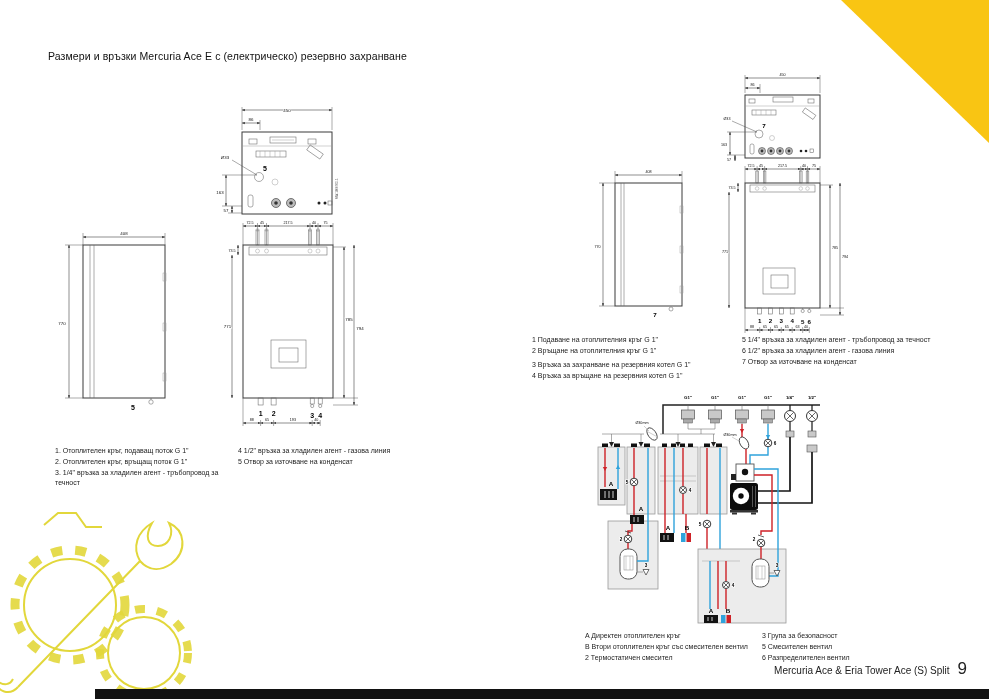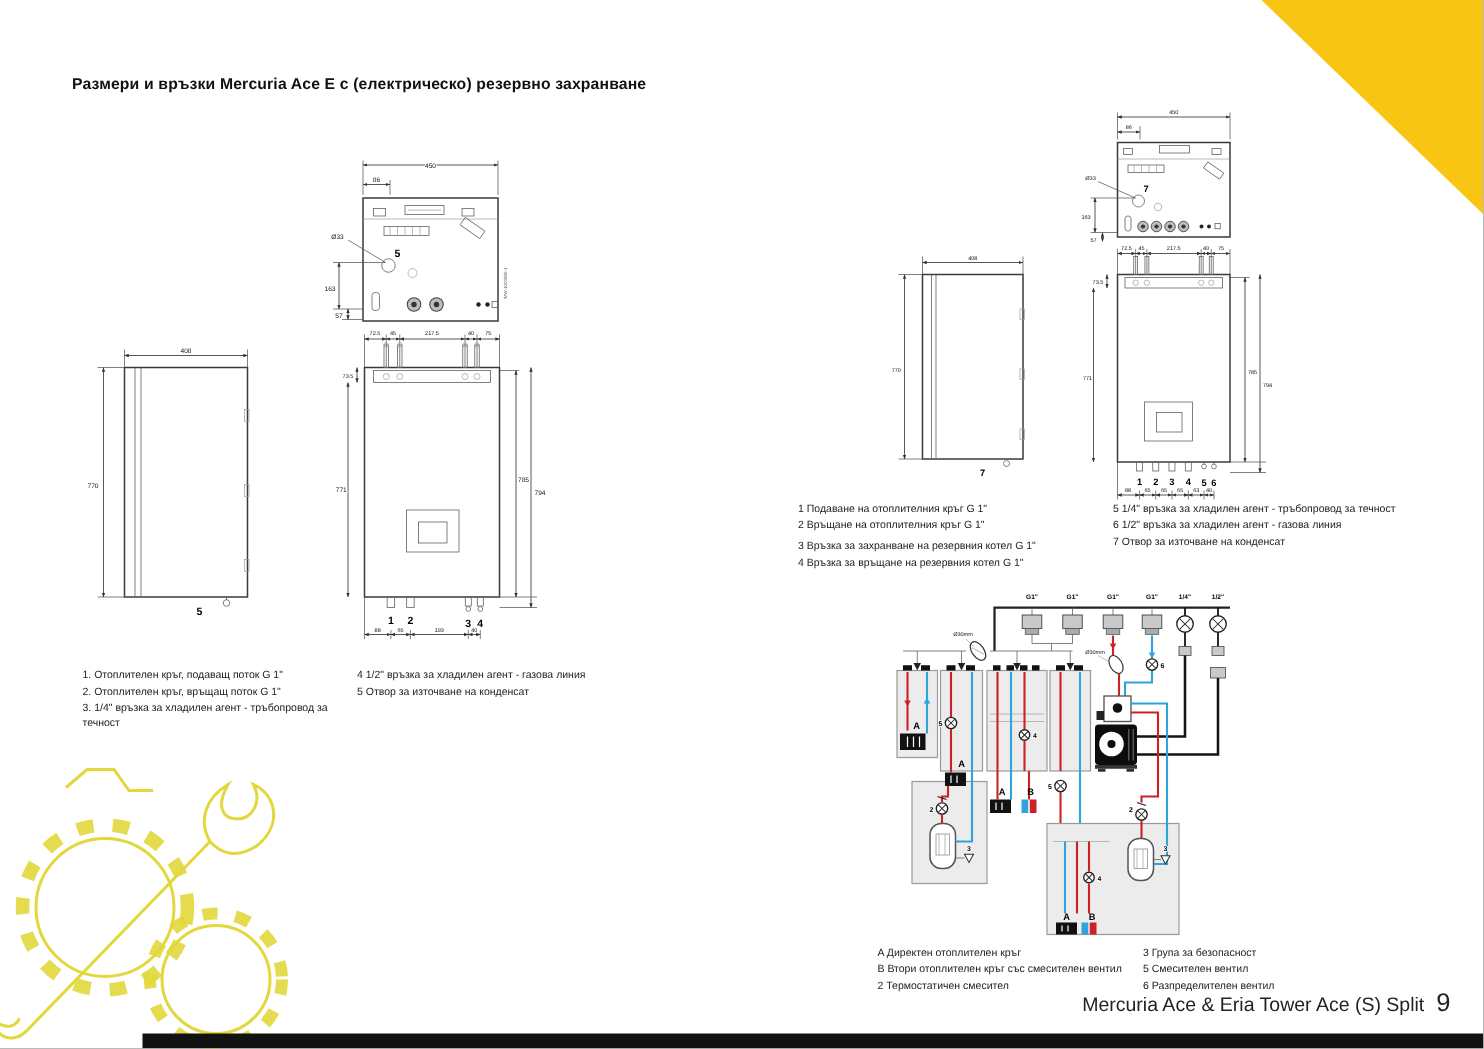--- a/index.html
+++ b/index.html
@@ -1,26 +1,26 @@
 <!DOCTYPE html>
 <html><head>
 <meta charset="utf-8">
 <style>
   html,body{margin:0;padding:0;background:#888;}
   .page{position:relative;width:989px;height:699px;background:#fff;overflow:hidden;
         font-family:"Liberation Sans","DejaVu Sans",sans-serif;color:#111;}
-  .title{position:absolute;font-size:10.5px;font-weight:bold;letter-spacing:.1px;}
+  .title{position:absolute;font-size:10.5px;font-weight:normal;letter-spacing:.1px;}
   .corner{position:absolute;top:0;right:0;width:148px;height:143px;
           clip-path:polygon(0 0,100% 0,100% 100%);}
   .legend{position:absolute;font-size:7px;line-height:1.45;color:#222;}
   .legend div{margin:0 0 1px 0;}
   .gap{margin-top:4px !important;}
   .footerbar{position:absolute;left:95px;right:0;bottom:0;height:10px;background:#121212;}
   .footer{position:absolute;top:659px;right:22px;display:flex;align-items:baseline;gap:8px;}
-  .footer .prod{font-size:13px;color:#222;}
+  .footer .prod{font-size:10px;color:#222;}
   .footer .pg{font-size:17px;color:#222;}
   svg{position:absolute;overflow:visible;}
   svg text{font-family:"Liberation Sans","DejaVu Sans",sans-serif;}
   .dim{stroke:#444;stroke-width:.6;marker-start:url(#arr);marker-end:url(#arr);}
   .tick{stroke:#555;stroke-width:.5;}
   .body{fill:#fff;stroke:#3a3a3a;stroke-width:1;}
   .thin{stroke:#666;stroke-width:.55;fill:none;}
   .lt{stroke:#999;stroke-width:.45;fill:none;}
   .dtxt{font-size:4.4px;fill:#111;text-anchor:middle;paint-order:stroke;stroke:#fff;stroke-width:1.3;}
   .dtxt2{font-size:3.7px;fill:#111;text-anchor:middle;paint-order:stroke;stroke:#fff;stroke-width:1.1;}

